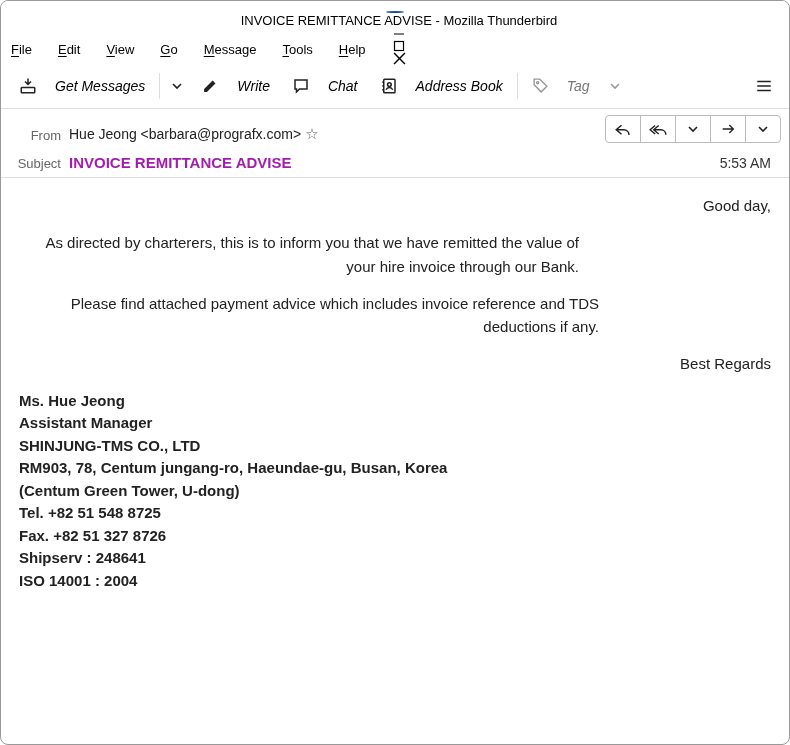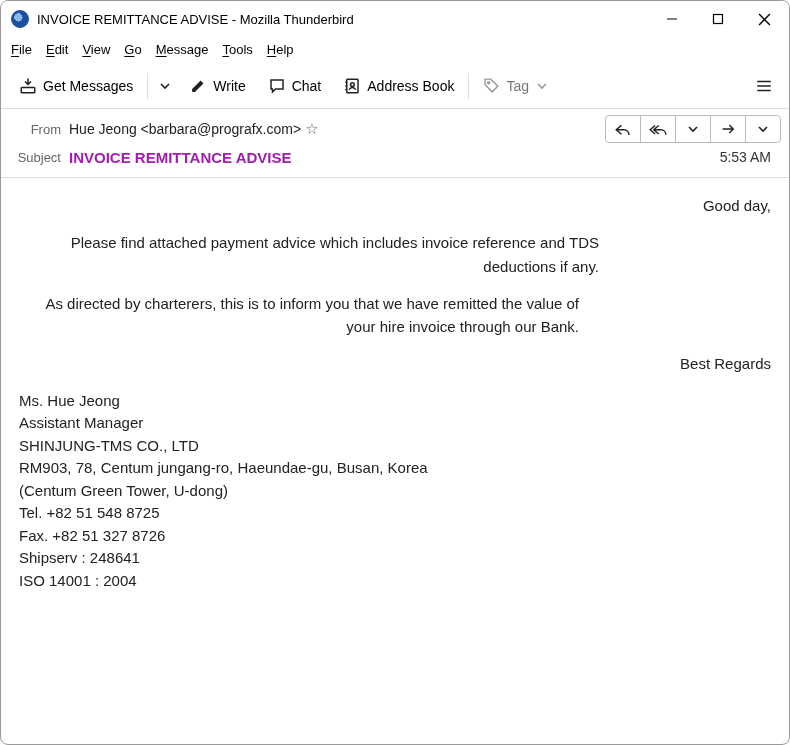--- a/index.html
+++ b/index.html
@@ -1,48 +1,48 @@
 <!DOCTYPE html>
 <html><head>
 <meta charset="utf-8">
 <style>
 * { margin: 0; padding: 0; box-sizing: border-box; }
 body { font-family: "Segoe UI", Arial, sans-serif; font-size: 14px; width: 790px; height: 745px; overflow: hidden; background: #fff; border: 1px solid #999; border-radius: 8px; }
 
-.titlebar { height: 36px; display: flex; align-items: center; padding: 0 2px 0 10px; background: #fff; }
+.titlebar { height: 36px; display: flex; align-items: center; padding: 10px 2px 0 10px; background: #fff; flex-direction: column; }
 .titlebar .app-icon { width: 18px; height: 18px; margin-right: 8px; border-radius: 50%; background: radial-gradient(circle at 40% 40%, #8bb8e8 30%, #1a4fa0 31%); border: 1px solid #1a4fa0; }
 .titlebar .title { flex: 1; font-size: 13px; color: #000; }
 .titlebar .win-btn { width: 46px; height: 32px; display: flex; align-items: center; justify-content: center; color: #000; cursor: default; }
 
-.menubar { height: 26px; display: flex; align-items: center; padding: 0 10px; gap: 14px; font-size: 13px; border-bottom: 1px solid transparent; }
+.menubar { height: 26px; display: flex; align-items: center; padding: 0 10px; gap: 26px; font-size: 13px; border-bottom: 1px solid transparent; }
 .menubar span { cursor: default; }
 .menubar .ul { text-decoration: underline; text-decoration-color: #000; text-underline-offset: 2px; }
 
 .toolbar { height: 46px; display: flex; align-items: center; padding: 0 8px; gap: 2px; border-bottom: 1px solid #ddd; }
-.tbtn { height: 34px; display: flex; align-items: center; gap: 6px; padding: 0 10px; border-radius: 4px; cursor: default; font-size: 14px; }
+.tbtn { height: 34px; display: flex; align-items: center; gap: 18px; padding: 0 10px; border-radius: 4px; cursor: default; font-size: 14px; font-style: italic; }
 .tbtn.icon-only { padding: 0 8px; }
 .vsep { width: 1px; height: 26px; background: #ddd; margin: 0 2px; }
 .spacer { flex: 1; }
 
 .headers { padding: 6px 12px 6px 0; border-bottom: 1px solid #ddd; position: relative; }
-.hrow { display: flex; align-items: center; min-height: 28px; }
+.hrow { display: flex; align-items: flex-end; min-height: 28px; }
 .hrow .label { width: 68px; text-align: right; color: #666; font-size: 13px; padding-right: 8px; }
 .hrow .val { color: #222; font-size: 14px; }
 .hrow .val.bold { font-weight: 700; color: #a21caf; font-size: 15px; }
 .star { color: #666; font-size: 15px; margin-left: 4px; }
 .time { margin-left: auto; color: #333; font-size: 14px; padding-right: 6px; }
 .action-bar { position: absolute; right: 8px; top: 6px; display: flex; }
 .abtn { width: 36px; height: 28px; border: 1px solid #bbb; margin-left: -1px; display: flex; align-items: center; justify-content: center; background: #fff; cursor: default; }
 .abtn:first-child { border-radius: 4px 0 0 4px; }
 .abtn:last-child { border-radius: 0 4px 4px 0; }
 .blur { filter: blur(4px); color: #888; letter-spacing: 1px; }
 
 .body { padding: 16px 18px; color: #222; font-size: 15px; line-height: 1.55; height: 540px; overflow: hidden; }
 .body p { margin-bottom: 14px; text-align: right; }
-.body .sig { font-weight: 400; line-height: 1.5; }
+.body .sig { font-weight: 700; line-height: 1.5; }
 
 svg { display: block; }
 </style>
 </head>
 <body>
 
 <div class="titlebar">
   <div class="app-icon"></div>
   <div class="title">INVOICE REMITTANCE ADVISE - Mozilla Thunderbird</div>
   <div class="win-btn">
@@ -177,22 +177,22 @@
   </div>
   <div class="hrow">
     <div class="label">Subject</div>
     <div class="val bold">INVOICE REMITTANCE ADVISE</div>
     <div class="time">5:53 AM</div>
   </div>
 </div>
 
 <div class="body">
   <p>Good day,</p>
+  <p style="max-width:560px">As directed by charterers, this is to inform you that we have remitted the value of your hire invoice through our Bank.</p>
   <p style="max-width:580px">Please find attached payment advice which includes invoice reference and TDS deductions if any.</p>
-  <p style="max-width:560px">As directed by charterers, this is to inform you that we have remitted the value of your hire invoice through our Bank.</p>
   <p>Best  Regards</p>
   <div class="sig">
     <div>Ms. Hue Jeong</div>
     <div>Assistant Manager</div>
     <div>SHINJUNG-TMS CO., LTD</div>
     <div>RM903, 78, Centum jungang-ro, Haeundae-gu, Busan, Korea</div>
     <div>(Centum Green Tower, U-dong)</div>
     <div>Tel. +82 51 548 8725</div>
     <div>Fax. +82 51 327 8726</div>
     <div>Shipserv : 248641</div>

